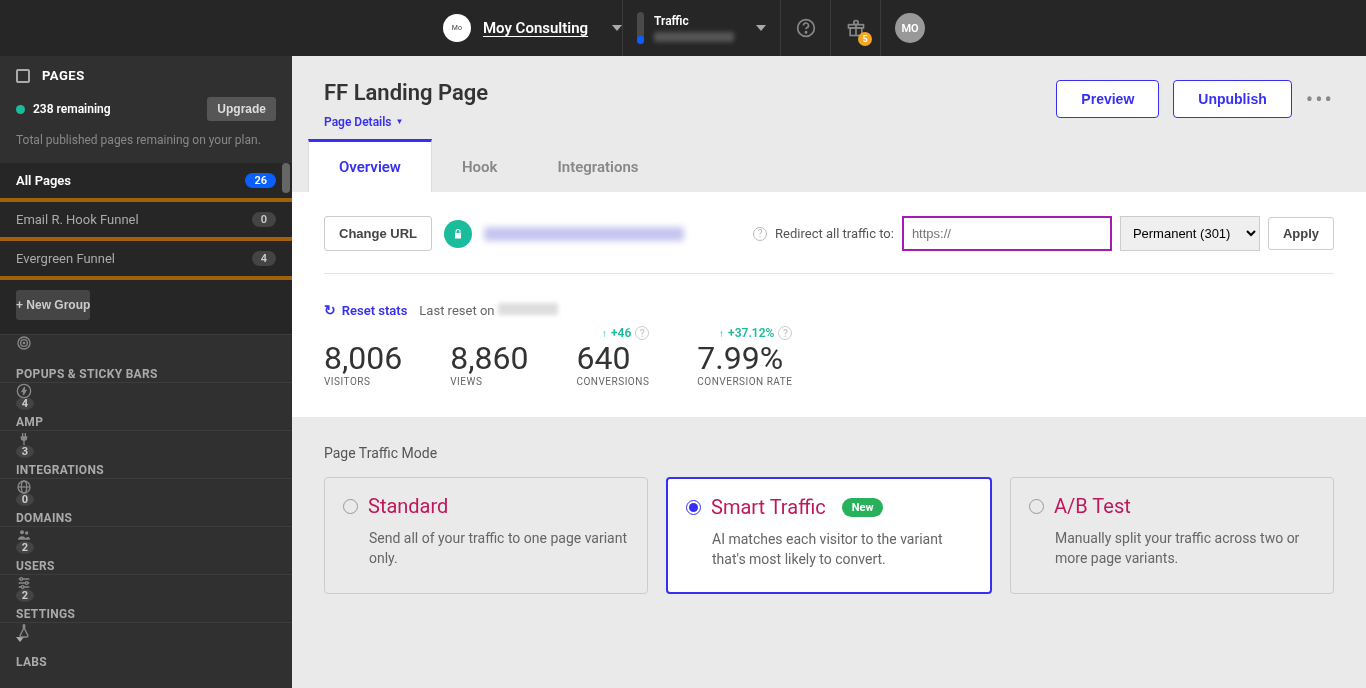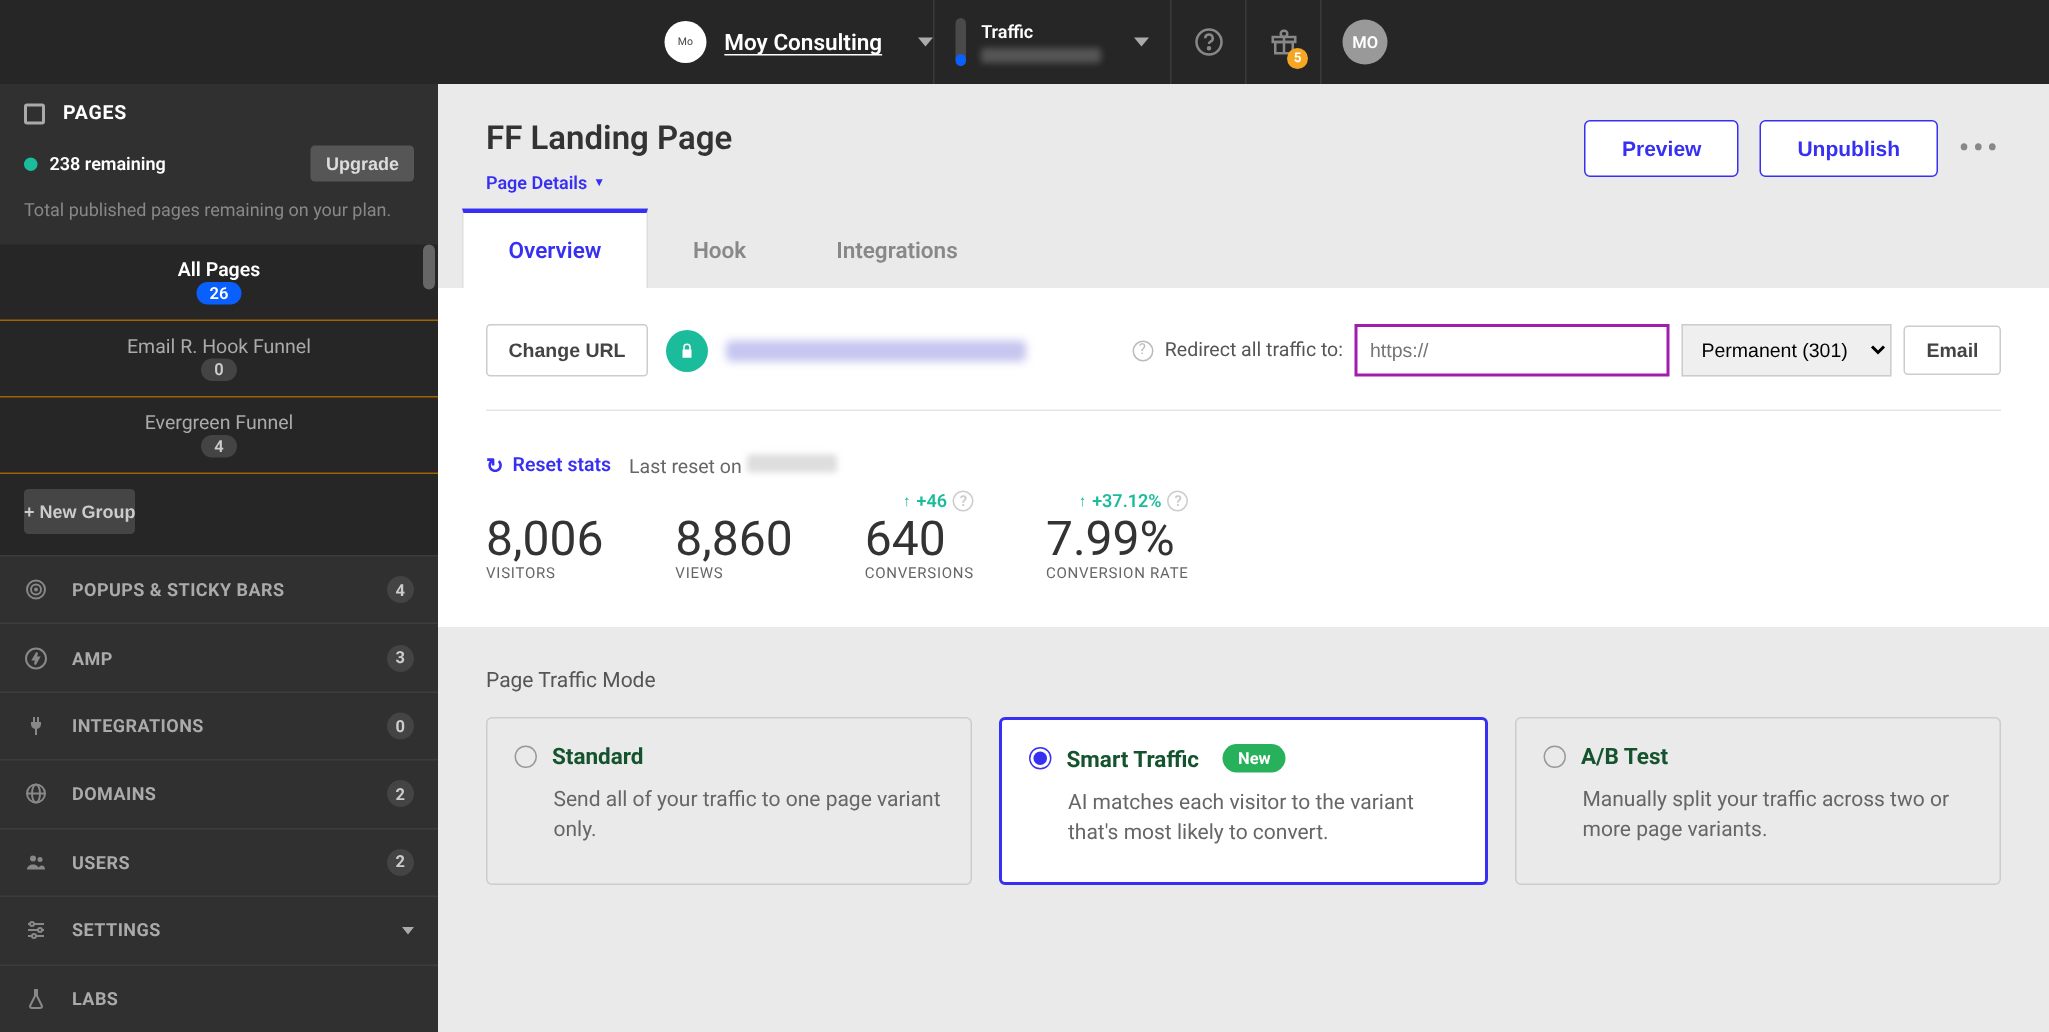--- a/index.html
+++ b/index.html
@@ -200,22 +200,21 @@
       width: 8px;
       height: 30px;
       background: #666;
       border-radius: 4px;
     }
     .page-item {
       display: flex;
       align-items: center;
       padding: 10px 16px;
       font-size: 13px;
-      border-bottom: 1px solid #a16207;
-      flex-direction: column;
+      border-bottom: 4px solid #a16207;
     }
     .page-item-label { flex: 1; color: #aaa; }
     .page-item.active .page-item-label { color: #fff; font-weight: 600; }
     .page-badge {
       background: #444;
       color: #ccc;
       font-size: 11px;
       font-weight: 600;
       border-radius: 10px;
       padding: 1px 9px;
@@ -227,29 +226,29 @@
       border: none;
       color: #ccc;
       font-size: 12px;
       font-weight: 600;
       padding: 8px 0;
       border-radius: 3px;
       cursor: pointer;
     }
     .nav-item {
       display: flex;
-      align-items: center;
       height: 48px;
       padding: 0 16px;
       gap: 16px;
       font-size: 12px;
       font-weight: 700;
       letter-spacing: 0.3px;
       color: #aaa;
       border-top: 1px solid #3c3c3c;
+      flex-direction: column;
     }
     .nav-icon {
       width: 16px;
       height: 16px;
       display: flex;
       align-items: center;
       justify-content: center;
       color: #888;
     }
     .nav-badge {
@@ -489,21 +488,21 @@
       align-items: center;
       justify-content: center;
     }
     .radio.on { border-color: #3730f2; }
     .radio.on::after {
       content: "";
       width: 9px; height: 9px;
       background: #3730f2;
       border-radius: 50%;
     }
-    .mode-title { font-size: 15px; font-weight: 700; color: #14532d; }
+    .mode-title { font-size: 20px; font-weight: 400; color: #be185d; }
     .new-pill {
       background: #28b15b;
       color: #fff;
       font-size: 11px;
       font-weight: 700;
       padding: 3px 10px;
       border-radius: 12px;
       margin-left: 6px;
     }
     .mode-desc {
@@ -686,21 +685,21 @@
             </svg>
         </span>
         <span class="url-blur"></span>
         <div class="redirect-group">
           <span class="help-circle">?</span>
           <span>Redirect all traffic to:</span>
           <input class="redirect-input" placeholder="https://" style="">
           <select class="redirect-select">
             <option>Permanent (301)</option>
           </select>
-          <button class="apply-btn">Email</button>
+          <button class="apply-btn">Apply</button>
         </div>
       </div>
 
       <div class="reset-row">
         <span class="reset-link">
           <span class="reset-icon">↻</span>
           <span>Reset stats</span>
         </span>
         <span>
           <span>Last reset on</span>

